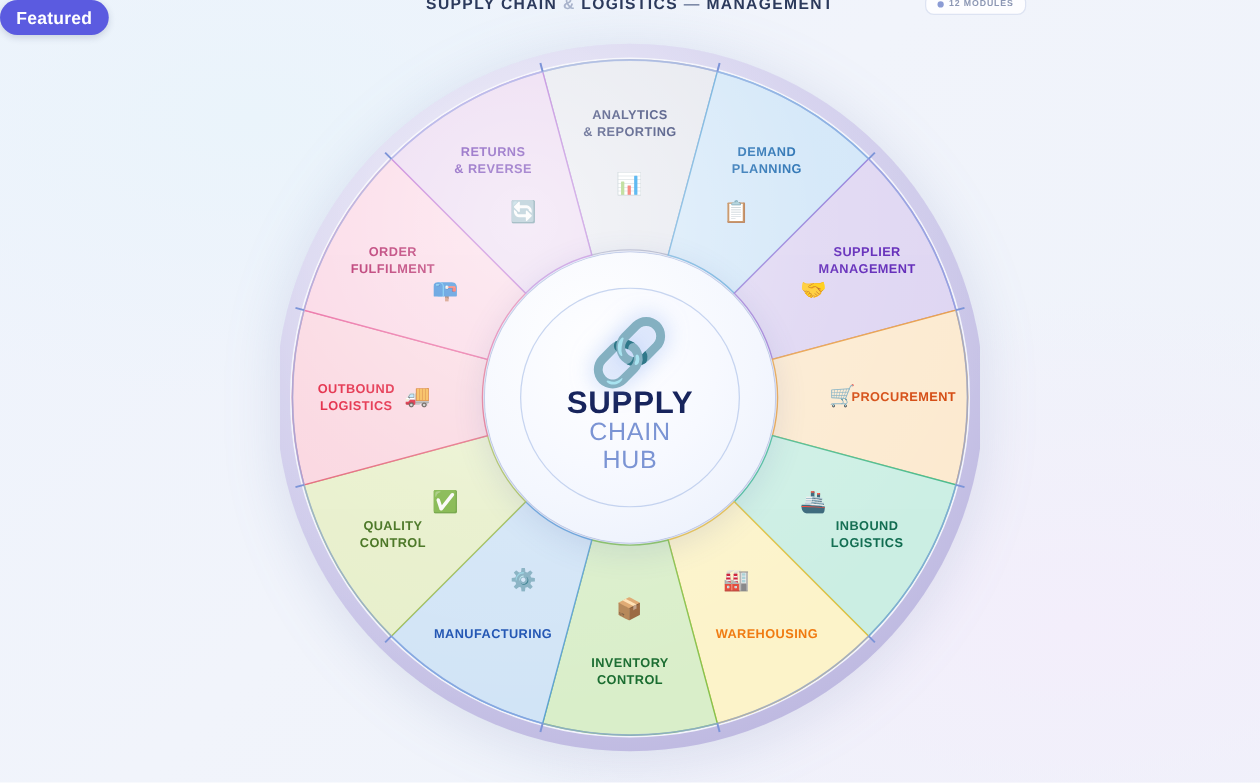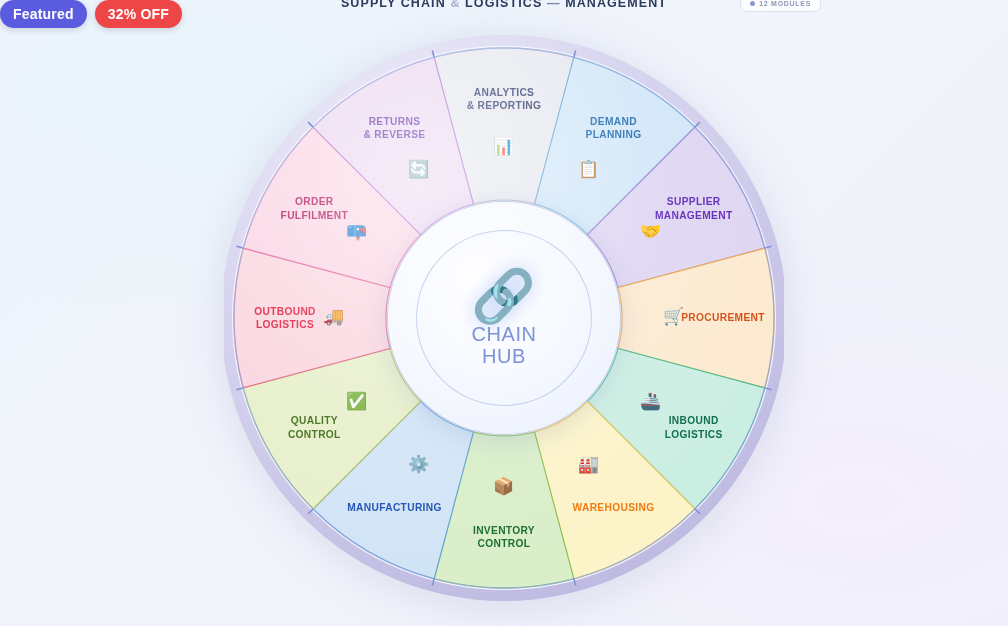--- a/index.html
+++ b/index.html
@@ -147,21 +147,20 @@
     color: #7b94d4;
     letter-spacing: .6px;
     line-height: 1.1;
   }
 </style>
 </head>
 <body>
 
 <div id="badges">
   <div class="pill featured">Featured</div>
-  <div class="pill discount">32% OFF</div>
 </div>
 
 <div id="top-title">
   <span>SUPPLY CHAIN</span>
   <span class="amp">&amp;</span>
   <span>LOGISTICS</span>
   <span class="dash">—</span>
   <span>MANAGEMENT</span>
 </div>
 
@@ -267,17 +266,18 @@
         <line x1="22.5" y1="62.0" x2="30.3" y2="66.5" stroke="#b9c9ee" stroke-width="1.6"></line>
         <line x1="39.6" y1="39.6" x2="46.0" y2="46.0" stroke="#b9c9ee" stroke-width="1.6"></line>
         <line x1="62.0" y1="22.5" x2="66.5" y2="30.3" stroke="#b9c9ee" stroke-width="1.6"></line>
         <line x1="88.0" y1="11.7" x2="90.4" y2="20.4" stroke="#b9c9ee" stroke-width="1.6"></line>
       </g>
   </svg>
 
   <div id="hub">
     <div id="hub-inner">
       <div id="hub-icon">🔗</div>
+      <div id="hub-t1">SUPPLY</div>
       <div id="hub-t2">CHAIN</div>
       <div id="hub-t3">HUB</div>
     </div>
   </div>
 </div>
 
 </body></html>

